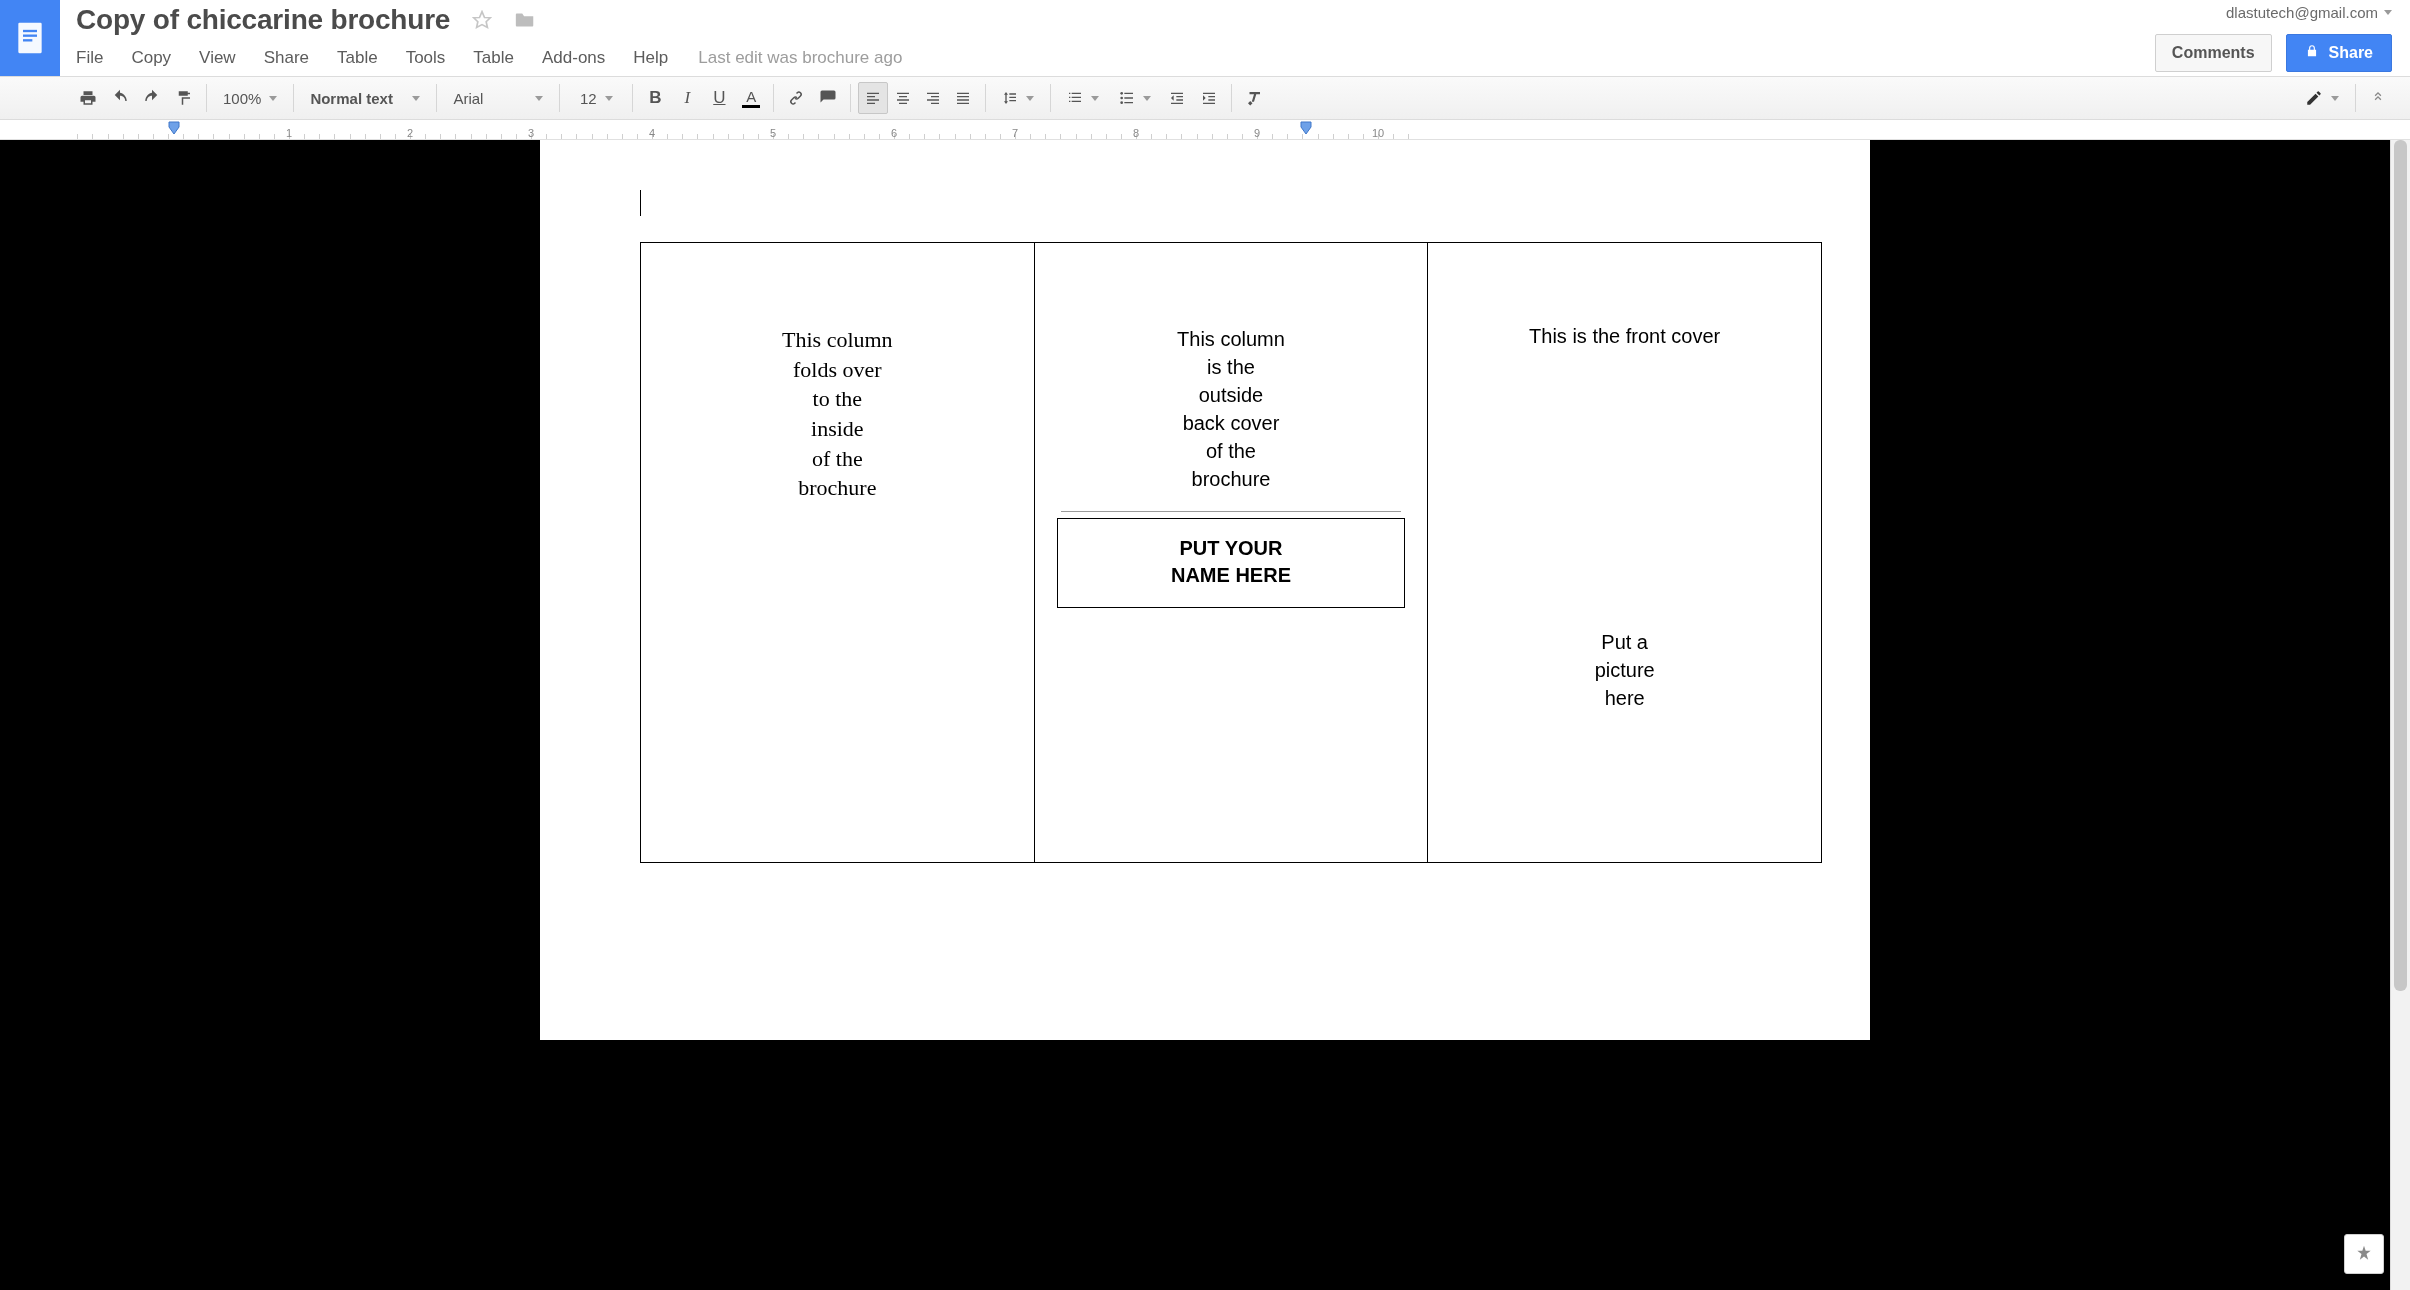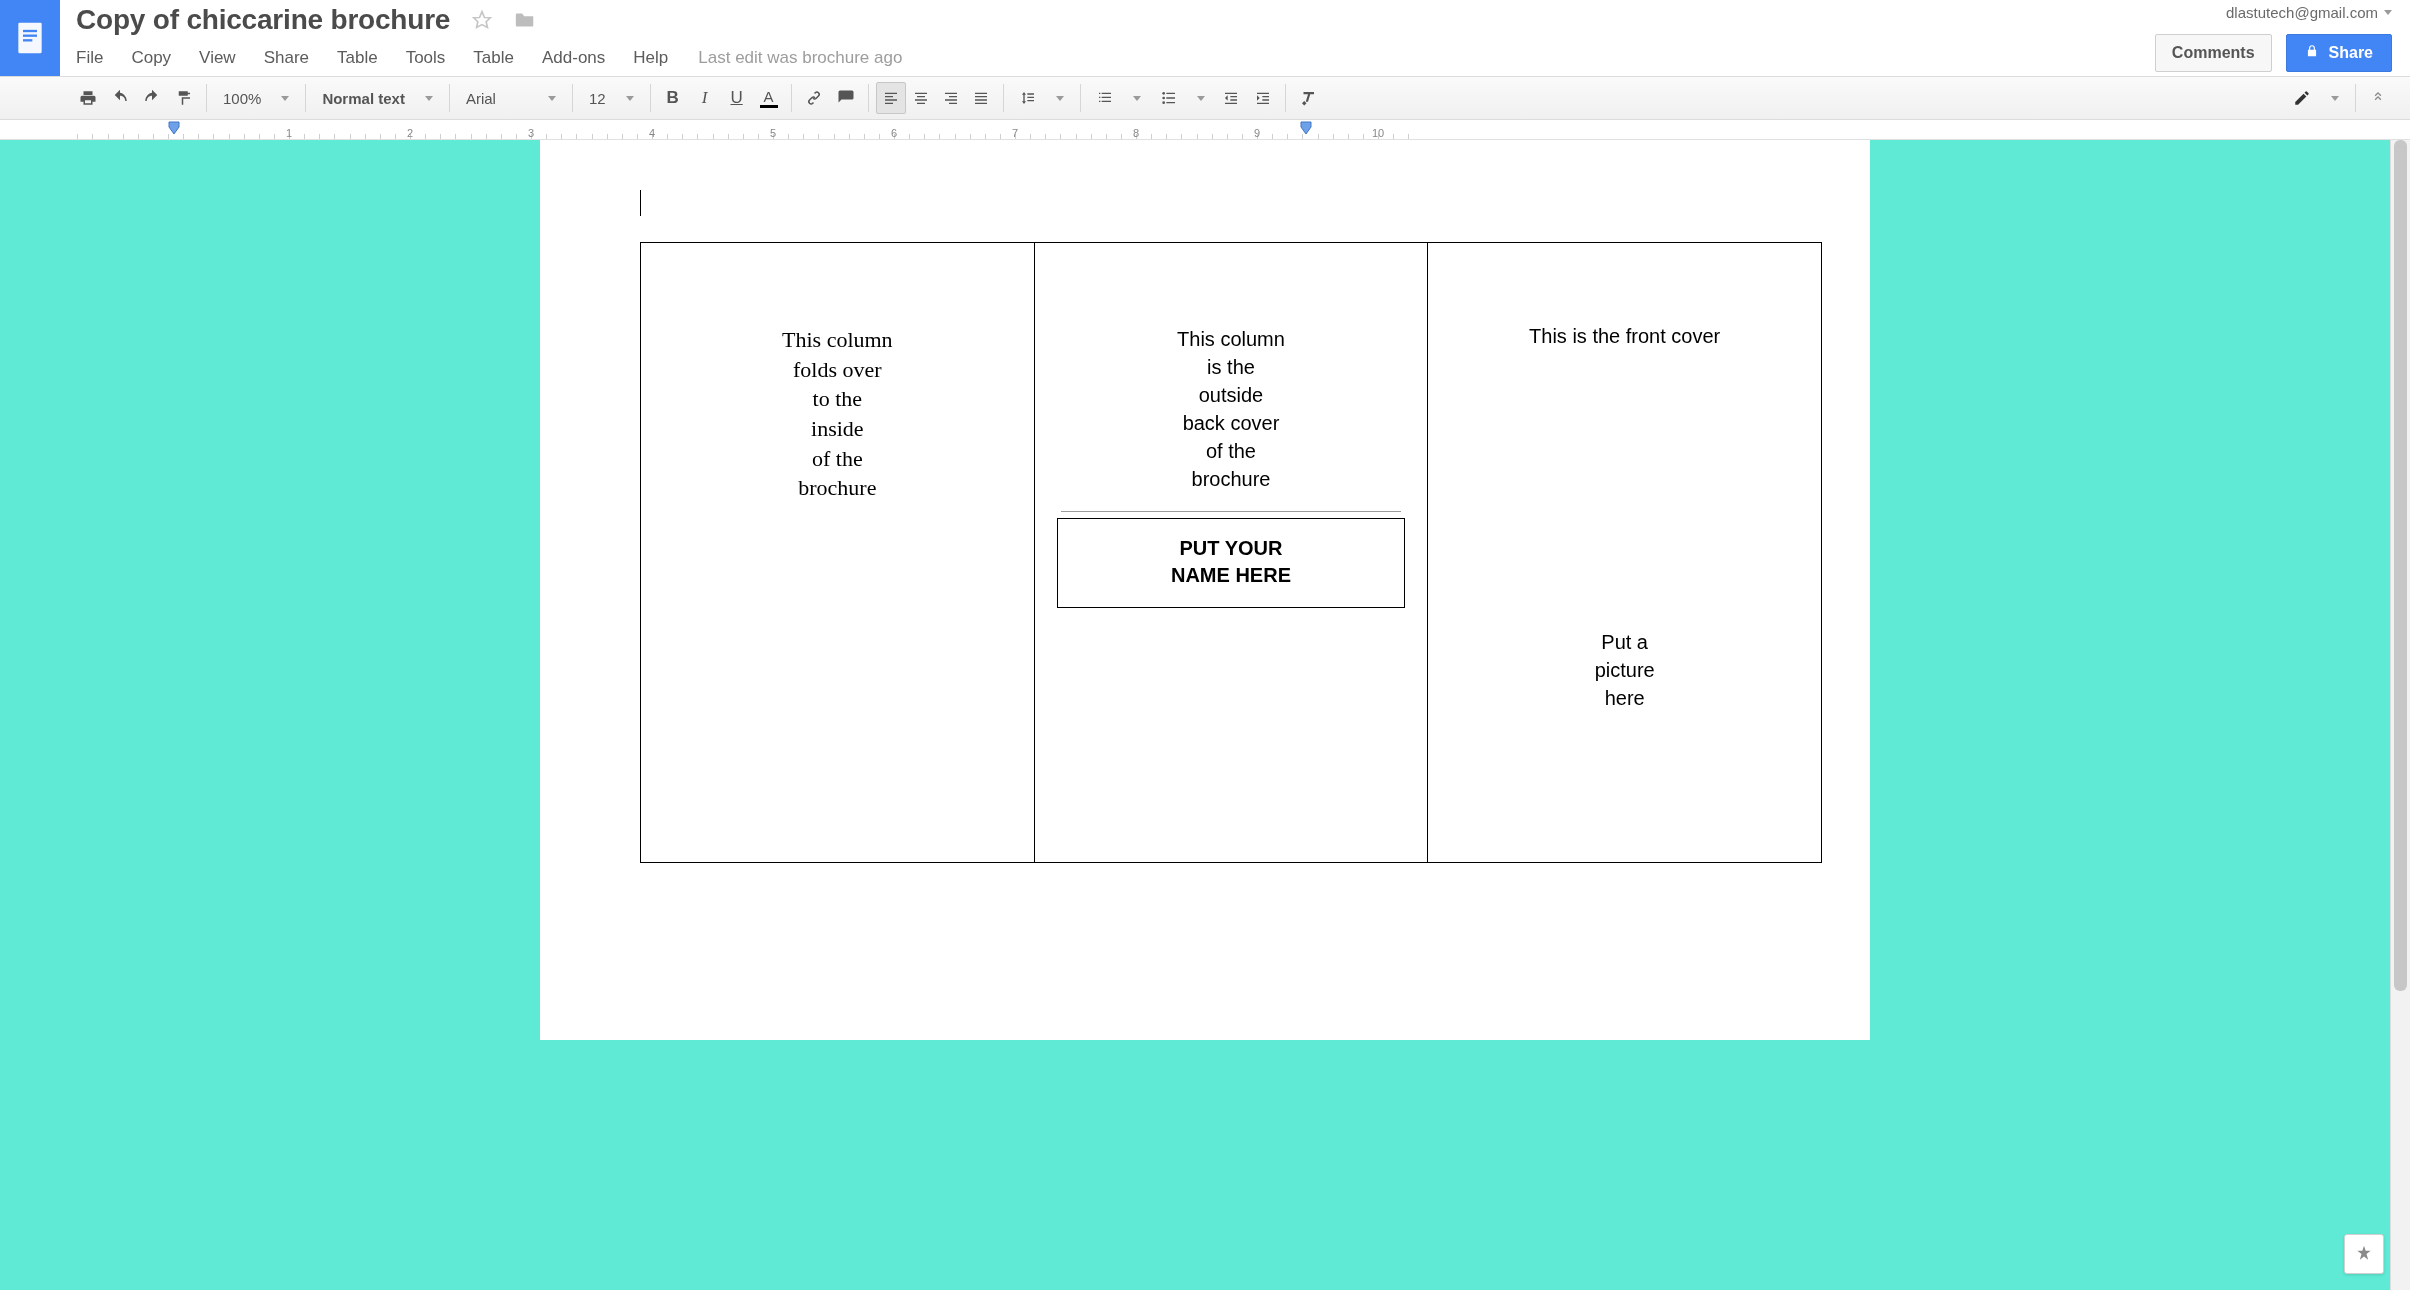--- a/index.html
+++ b/index.html
@@ -24,21 +24,21 @@
 
   .header-right-buttons { position:absolute; top:34px; right:18px; display:flex; gap:14px; }
   .btn { height:38px; display:inline-flex; align-items:center; border:1px solid #cfcfcf; background:#f7f7f7; border-radius:2px; padding:0 16px; font-size:16px; color:#555; cursor:pointer; font-weight:700; }
   .btn-share { background:#4285f4; border-color:#3b78e0; color:#fff; font-weight:700; padding:0 18px; }
   .btn-share .lock { margin-right:10px; }
 
   
   .toolbar { height:44px; background:linear-gradient(#fafafa,#f0f0f0); border-top:1px solid #dcdcdc; border-bottom:1px solid #dcdcdc; display:flex; align-items:center; padding:0 16px 0 72px; gap:0; }
   .tb-btn { height:32px; min-width:32px; display:inline-flex; align-items:center; justify-content:center; cursor:pointer; color:#555; }
   .tb-sep { width:1px; height:28px; background:#d6d6d6; margin:0 6px; }
-  .tb-drop { height:32px; display:inline-flex; align-items:center; padding:0 10px; gap:20px; cursor:pointer; color:#555; font-size:15px; }
+  .tb-drop { height:32px; display:inline-flex; align-items:center; padding:0 10px; gap:8px; cursor:pointer; color:#555; font-size:15px; }
   .tb-drop .dd { color:#a6a6a6; }
   .tb-wide { min-width:130px; justify-content:flex-start; }
   .tb-font { min-width:110px; }
   .tb-size { min-width:60px; justify-content:center;text-align:center; }
   .bold { font-weight:700; font-size:17px; }
   .italic { font-style:italic; font-family:Georgia,serif; font-size:17px; }
   .underline-u { text-decoration:underline; font-size:17px; }
   .textcolor { display:flex; flex-direction:column; align-items:center; line-height:1; }
   .textcolor .bar { width:18px; height:3px; background:#000; margin-top:1px; }
   .alignset { display:flex; border:1px solid transparent; }
@@ -48,21 +48,21 @@
 
   
   .ruler { height:20px; background:#fff; border-bottom:1px solid #e0e0e0; display:flex; align-items:flex-end; padding-left:72px; padding-right:20px; position:relative; overflow:hidden; }
   .ruler-track { position:relative; height:20px; flex:1; }
   .tick-major { position:absolute; bottom:0; font-size:11px; color:#888; transform:translateX(-50%); }
   .tick-minor { position:absolute; bottom:0; width:1px; height:5px; background:#cfcfcf; }
   .indent-marker { position:absolute; bottom:0; color:#5d93d8; }
   .indent-marker.right { color:#5d93d8; }
 
   
-  .doc-viewport { position:absolute; top:140px; left:0; right:0; bottom:0; background:#5eead4; overflow:auto; }
+  .doc-viewport { position:absolute; top:140px; left:0; right:0; bottom:0; background:#000000; overflow:auto; }
   .page { width:1330px; margin:0 auto; background:#fff; min-height:900px; padding:50px 48px 0 100px; }
   .cursor-caret { display:inline-block; width:1px; height:26px; background:#000; }
   .tri-table { width:100%; border-collapse:collapse; margin-top:22px; table-layout:fixed; }
   .tri-table td { border:1.5px solid #000; vertical-align:top; padding:82px 20px 0 20px; height:620px; }
   .col1-txt { font-family:"Times New Roman",Georgia,serif; font-size:22px; text-align:center; line-height:1.35; padding:0 34px; }
   .col2-txt { font-family:Arial,sans-serif; font-size:20px; text-align:center; line-height:1.4; }
   .col2 .hr { border:none; border-top:1px solid #9b9b9b; margin:18px 6px 6px; }
   .name-box { border:1.4px solid #000; margin:0 2px; padding:16px 10px 18px; text-align:center; font-weight:700; font-family:Arial; font-size:20px; line-height:1.35; }
   .col3-head { font-family:Arial; font-size:20px; text-align:center; }
   .col3-pic { font-family:Arial; font-size:20px; text-align:center; line-height:1.4; margin-top:280px; }

